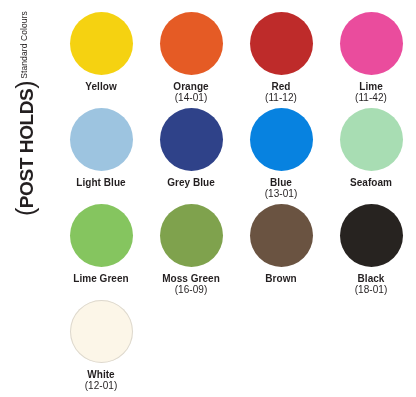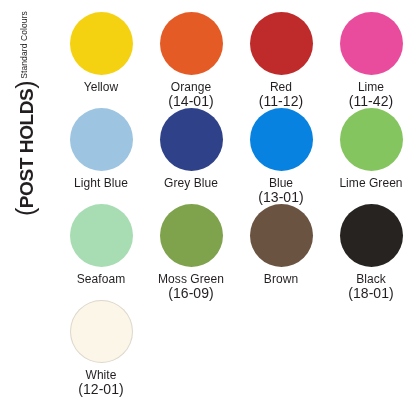--- a/index.html
+++ b/index.html
@@ -96,28 +96,28 @@
   .swatch-dot.bordered {
     box-shadow: inset 0 0 0 1px #ddd8ce;
   }
   .swatch-text {
     margin-top: 6px;
     text-align: center;
     line-height: 1.12;
   }
   .swatch-name {
     display: block;
-    font-size: 12px;
-    font-weight: 400;
+    font-size: 10px;
+    font-weight: 700;
     color: #231f20;
     letter-spacing: 0.05px;
   }
   .swatch-code {
     display: block;
-    font-size: 14px;
+    font-size: 10px;
     font-weight: 400;
     color: #231f20;
     letter-spacing: 0.05px;
   }
   .swatch-code:empty { display: none; }
 </style>
 </head>
 <body>
 
 <div id="page">
@@ -172,29 +172,29 @@
         </div>
       </div>
       <div class="swatch">
         <div class="swatch-dot" style="background: rgb(7, 130, 224);"></div>
         <div class="swatch-text">
           <span class="swatch-name">Blue</span>
           <span class="swatch-code">(13-01)</span>
         </div>
       </div>
       <div class="swatch">
+        <div class="swatch-dot" style="background: rgb(168, 221, 179);"></div>
+        <div class="swatch-text">
+          <span class="swatch-name">Seafoam</span>
+        </div>
+      </div>
+      <div class="swatch">
         <div class="swatch-dot" style="background: rgb(133, 197, 95);"></div>
         <div class="swatch-text">
           <span class="swatch-name">Lime Green</span>
-        </div>
-      </div>
-      <div class="swatch">
-        <div class="swatch-dot" style="background: rgb(168, 221, 179);"></div>
-        <div class="swatch-text">
-          <span class="swatch-name">Seafoam</span>
         </div>
       </div>
       <div class="swatch">
         <div class="swatch-dot" style="background: rgb(127, 162, 77);"></div>
         <div class="swatch-text">
           <span class="swatch-name">Moss Green</span>
           <span class="swatch-code">(16-09)</span>
         </div>
       </div>
       <div class="swatch">

